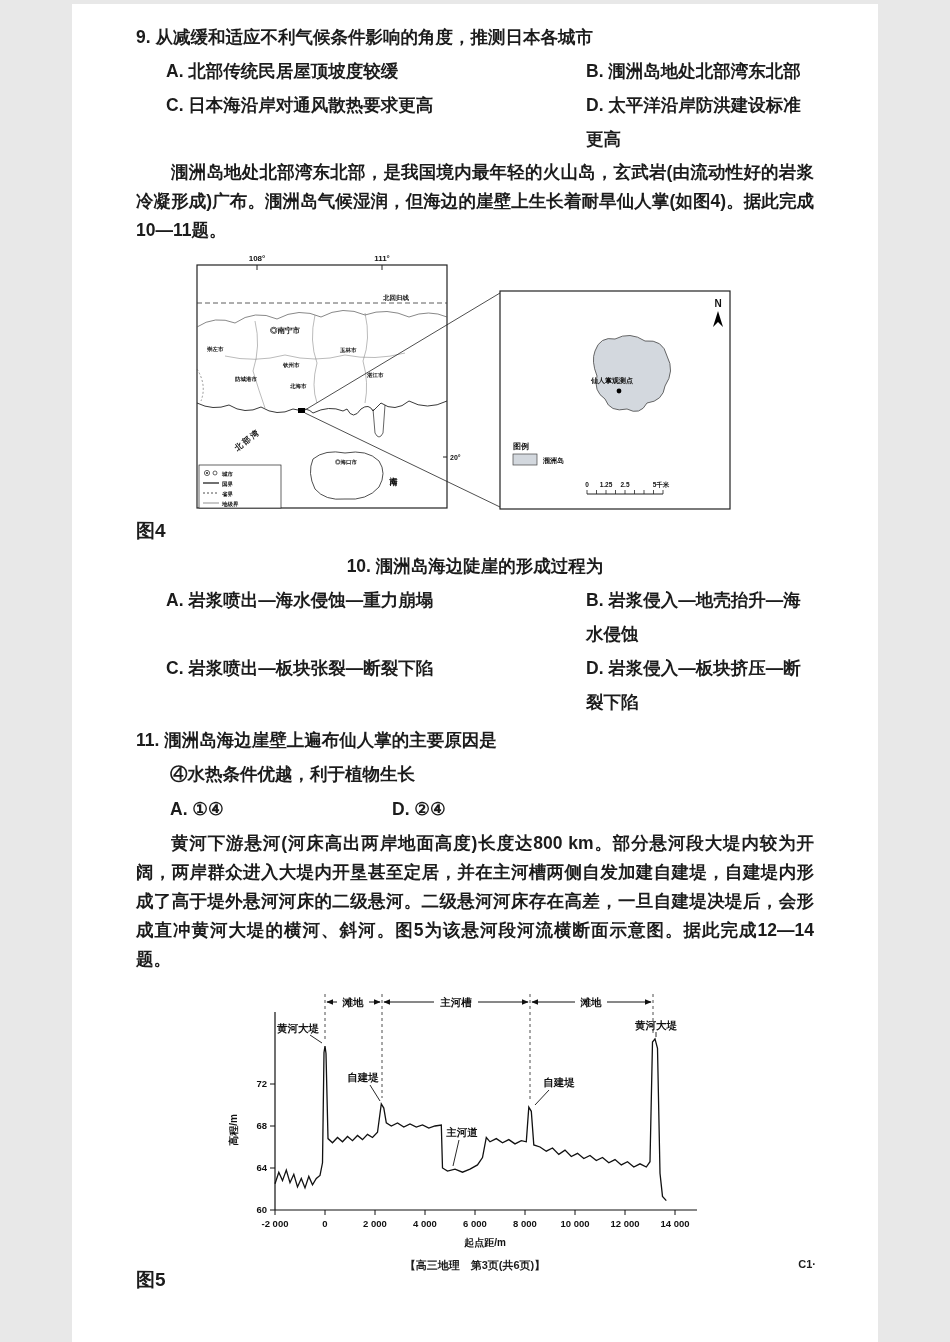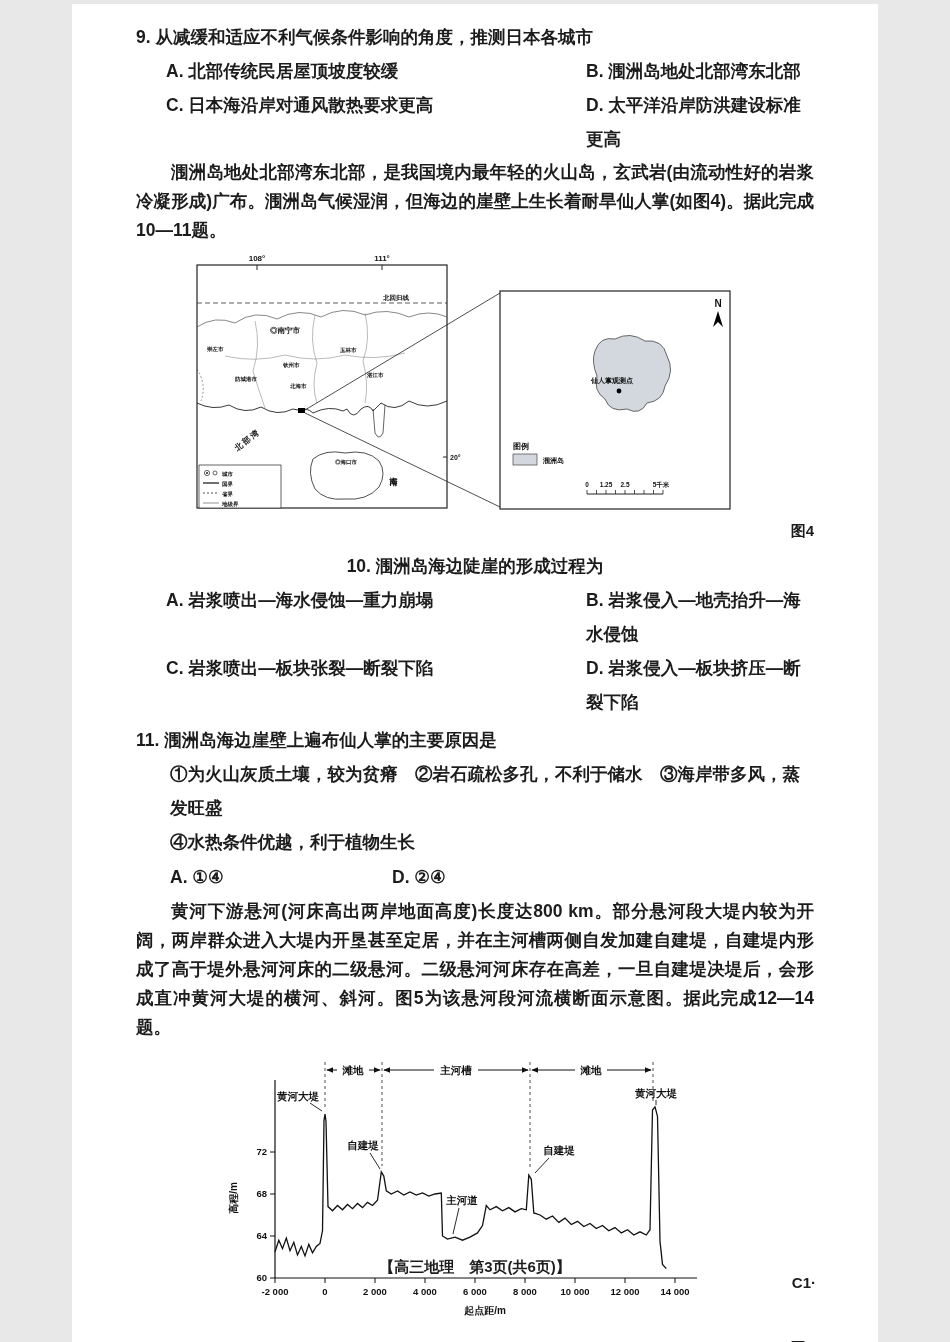--- a/index.html
+++ b/index.html
@@ -5,25 +5,25 @@
   html,body{margin:0;padding:0;background:#e8e8e8;}
   .page{position:relative;width:806px;height:1342px;margin:4px auto;background:#ffffff;
         font-family:"Liberation Sans",sans-serif;color:#1c1c1c;font-weight:600;font-size:17.5px;overflow:hidden;}
   .content{padding:16px 64px 0 64px;}
   .stem{line-height:34px;}
   .opt-row{display:grid;grid-template-columns:420px 1fr;padding-left:30px;line-height:34px;}
   .opt-row4{display:grid;grid-template-columns:222px 196px 190px auto;padding-left:34px;line-height:36px;}
   .para{text-indent:2em;text-align:justify;line-height:29px;margin:2px 0 4px 0;}
   .sub-items{padding-left:34px;line-height:34px;}
   .figure{text-align:center;margin:6px auto 2px auto;}
-  .caption{text-align:right;font-size:15px;margin-top:1px;line-height:20px;}
+  .caption{text-align:left;font-size:19px;margin-top:1px;line-height:20px;}
   svg text{font-family:"Liberation Sans",sans-serif;fill:#111;}
   svg .lbl{font-weight:700;}
-  .footer{position:absolute;left:0;right:0;top:1254px;text-align:center;font-size:15px;font-weight:600;}
-  .footer-right{position:absolute;right:62px;top:16px;}
+  .footer{position:absolute;left:0;right:0;top:1254px;text-align:center;font-size:11px;font-weight:600;}
+  .footer-right{position:absolute;right:62px;top:0;}
 </style>
 </head>
 <body>
 
 <div class="page">
   <div class="content">
 
     <div class="stem">9. 从减缓和适应不利气候条件影响的角度，推测日本各城市</div>
     <div class="opt-row">
       <span>A. 北部传统民居屋顶坡度较缓</span>
@@ -138,21 +138,20 @@
     <div class="opt-row">
       <span>A. 岩浆喷出—海水侵蚀—重力崩塌</span>
       <span>B. 岩浆侵入—地壳抬升—海水侵蚀</span>
     </div>
     <div class="opt-row">
       <span>C. 岩浆喷出—板块张裂—断裂下陷</span>
       <span>D. 岩浆侵入—板块挤压—断裂下陷</span>
     </div>
 
     <div class="stem" style="margin-top:4px;">11. 涠洲岛海边崖壁上遍布仙人掌的主要原因是</div>
-    <div class="sub-items">①为火山灰质土壤，较为贫瘠　②岩石疏松多孔，不利于储水　③海岸带多风，蒸发旺盛</div>
     <div class="sub-items">④水热条件优越，利于植物生长</div>
     <div class="opt-row4">
       <span>A. ①④</span>
       <span>D. ②④</span>
     </div>
 
     <p class="para">黄河下游悬河(河床高出两岸地面高度)长度达800 km。部分悬河段大堤内较为开阔，两岸群众进入大堤内开垦甚至定居，并在主河槽两侧自发加建自建堤，自建堤内形成了高于堤外悬河河床的二级悬河。二级悬河河床存在高差，一旦自建堤决堤后，会形成直冲黄河大堤的横河、斜河。图5为该悬河段河流横断面示意图。据此完成12—14题。</p>
 
     <div class="figure">
       <svg width="520" height="284" viewBox="0 0 520 284">

